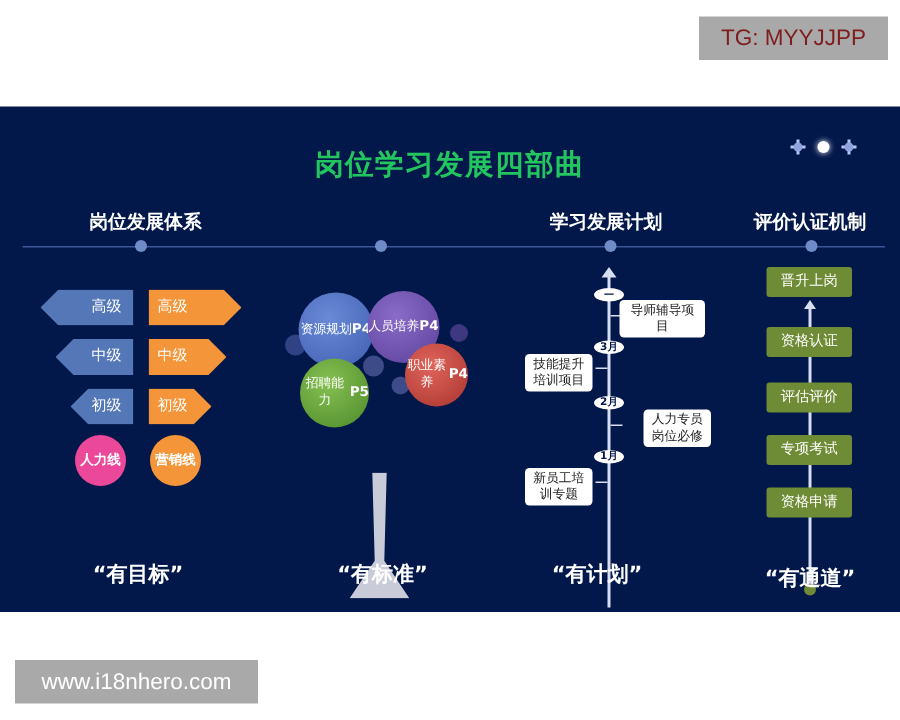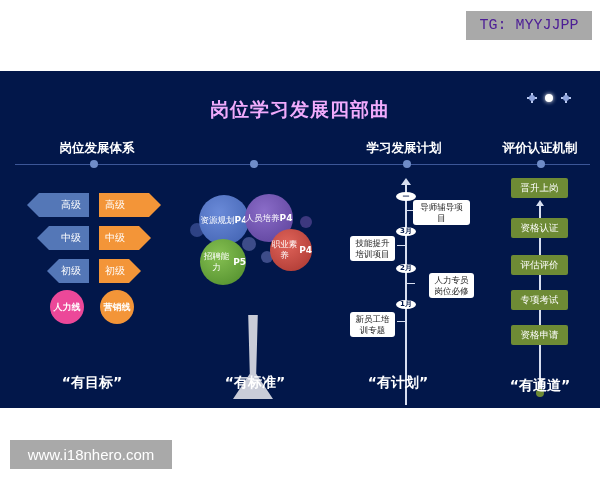--- a/index.html
+++ b/index.html
@@ -1,20 +1,20 @@
 <!DOCTYPE html>
 <html><head>
 <meta charset="utf-8">
 <style>
   html, body { margin:0; padding:0; }
   body { width:600px; height:480px; background:#ffffff; position:relative; overflow:hidden; font-family:"DejaVu Sans", sans-serif; }
-  .wm-top { position:absolute; left:466px; top:11px; width:126px; height:29px; background:#a9a9a9; color:#4c1d95; font-family:Liberation Mono, monospace; font-size:15px; line-height:29px; text-align:center; }
+  .wm-top { position:absolute; left:466px; top:11px; width:126px; height:29px; background:#a9a9a9; color:#7f1d1d; font-family:Liberation Sans, sans-serif; font-size:15px; line-height:29px; text-align:center; }
   .wm-bottom { position:absolute; left:10px; top:440px; width:162px; height:29px; background:#a9a9a9; color:#fff; font-family:"Liberation Sans", sans-serif; font-size:15px; line-height:29px; text-align:center; }
   .panel { position:absolute; left:0; top:71px; width:600px; height:337px; background:#02174a; }
-  .title { position:absolute; left:0; width:600px; top:26px; text-align:center; color:#f0abfc; font-size:19px; font-weight:bold; letter-spacing:1px; }
+  .title { position:absolute; left:0; width:600px; top:26px; text-align:center; color:#22c55e; font-size:19px; font-weight:bold; letter-spacing:1px; }
   .stars { position:absolute; left:527px; top:22px; width:50px; height:12px; }
   .star { position:absolute; top:0; width:10px; height:10px; }
   .star.c1 { left:0; } .star.c2 { left:17px; } .star.c3 { left:34px; }
   .star .h { position:absolute; left:0; top:4px; width:10px; height:2px; background:#b8c7ee; }
   .star .v { position:absolute; left:4px; top:0; width:2px; height:10px; background:#b8c7ee; }
   .star .d { position:absolute; left:2px; top:2px; width:6px; height:6px; border-radius:50%; background:#8fa4dd; }
   .star.c2 .d { background:#ffffff; left:1px; top:1px; width:8px; height:8px; box-shadow:0 0 4px #fff; }
   .heading { position:absolute; top:69px; color:#fff; font-size:12.5px; font-weight:bold; text-align:center; width:130px; }
   .rule { position:absolute; left:15px; top:93px; width:575px; height:1px; background:#3c5697; }
   .rdot { position:absolute; top:89px; width:8px; height:8px; border-radius:50%; background:#6f8cc8; }

